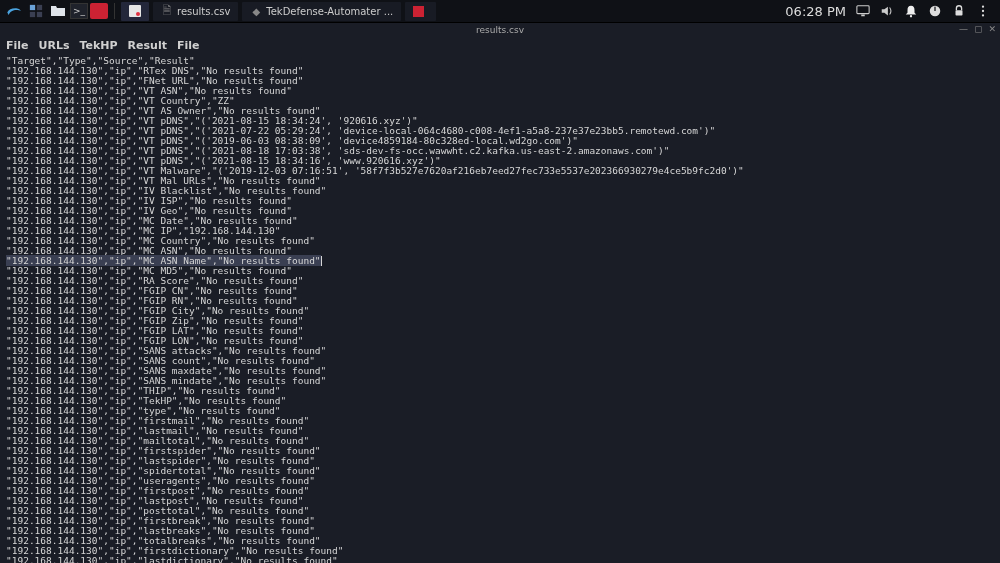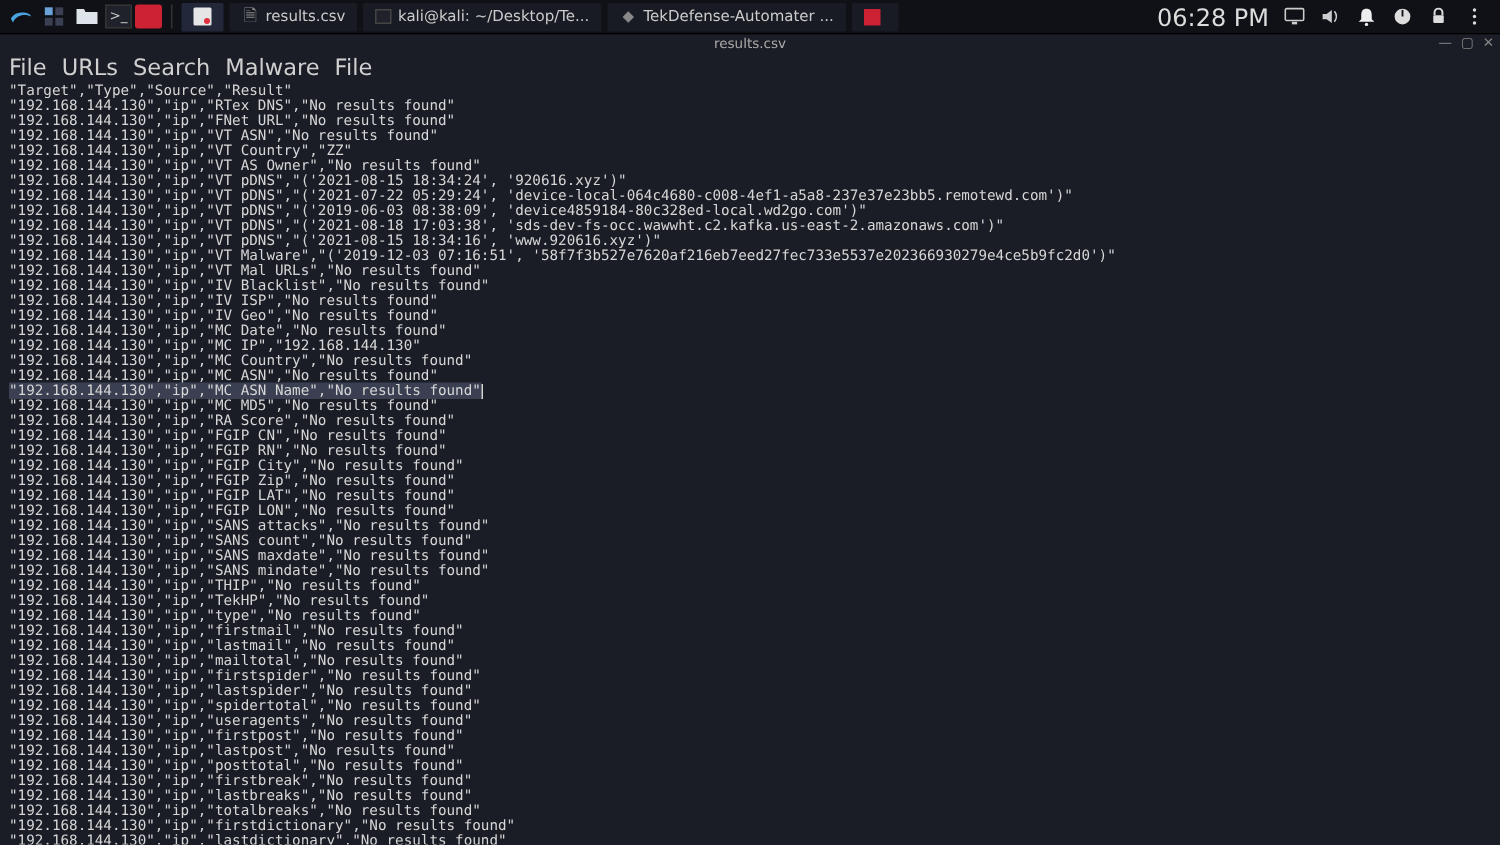--- a/index.html
+++ b/index.html
@@ -86,21 +86,21 @@
     .taskbar-right {
       margin-left: auto;
       display: flex;
       align-items: center;
       gap: 10px;
       color: #ddd;
       padding-right: 6px;
     }
     .tray-icon { width:14px;height:14px; display:flex; align-items:center; justify-content:center; }
     .tray-icon svg { width:14px; height:14px; fill:#ddd; }
-    .clock { font-size: 16px; color:#ddd; }
+    .clock { font-size: 13px; color:#ddd; }
     .window-title-bar {
       height: 13px;
       background: #1a1d26;
       display: flex;
       align-items: center;
       justify-content: center;
       position: relative;
       font-size: 9px;
       color: #aaa;
     }
@@ -114,22 +114,23 @@
       color: #888;
     }
     .window-controls span { cursor: default; }
     .menubar {
       height: 18px;
       background: #1a1d26;
       display: flex;
       align-items: center;
       padding: 0 6px;
       gap: 10px;
-      font-size: 15px;
+      font-size: 11px;
       color: #d0d0d0;
+      font-weight: bold;
     }
     .content {
       padding: 2px 6px;
       font-family: "DejaVu Sans Mono", Consolas, monospace;
       font-size: 9.5px;
       line-height: 10px;
       color: #d6d6d6;
       white-space: pre;
       overflow: hidden;
     }
@@ -172,24 +173,20 @@
     <div class="taskbar-divider"></div>
 
     <div class="task-item active">
       <span class="task-icon doc"></span>
     </div>
     <div class="task-item">
       <span class="task-icon text">🗎</span>
       <span>results.csv</span>
     </div>
     <div class="task-item">
-      <span class="task-icon term"></span>
-      <span>kali@kali: ~/Desktop/Te...</span>
-    </div>
-    <div class="task-item">
       <span class="task-icon cube">◆</span>
       <span>TekDefense-Automater ...</span>
     </div>
     <div class="task-item">
       <span class="task-icon redsq"></span>
       <span></span>
     </div>
   </div>
 
   <div class="taskbar-right">
@@ -239,18 +236,18 @@
   <div class="window-controls">
     <span>—</span>
     <span>▢</span>
     <span>✕</span>
   </div>
 </div>
 
 <div class="menubar">
   <span>File</span>
   <span>URLs</span>
-  <span>Search</span>
-  <span>Malware</span>
+  <span>TekHP</span>
+  <span>Result</span>
   <span>File</span>
 </div>
 
 <div class="content" id="content"><div>"Target","Type","Source","Result"</div><div>"192.168.144.130","ip","RTex DNS","No results found"</div><div>"192.168.144.130","ip","FNet URL","No results found"</div><div>"192.168.144.130","ip","VT ASN","No results found"</div><div>"192.168.144.130","ip","VT Country","ZZ"</div><div>"192.168.144.130","ip","VT AS Owner","No results found"</div><div>"192.168.144.130","ip","VT pDNS","('2021-08-15 18:34:24', '920616.xyz')"</div><div>"192.168.144.130","ip","VT pDNS","('2021-07-22 05:29:24', 'device-local-064c4680-c008-4ef1-a5a8-237e37e23bb5.remotewd.com')"</div><div>"192.168.144.130","ip","VT pDNS","('2019-06-03 08:38:09', 'device4859184-80c328ed-local.wd2go.com')"</div><div>"192.168.144.130","ip","VT pDNS","('2021-08-18 17:03:38', 'sds-dev-fs-occ.wawwht.c2.kafka.us-east-2.amazonaws.com')"</div><div>"192.168.144.130","ip","VT pDNS","('2021-08-15 18:34:16', 'www.920616.xyz')"</div><div>"192.168.144.130","ip","VT Malware","('2019-12-03 07:16:51', '58f7f3b527e7620af216eb7eed27fec733e5537e202366930279e4ce5b9fc2d0')"</div><div>"192.168.144.130","ip","VT Mal URLs","No results found"</div><div>"192.168.144.130","ip","IV Blacklist","No results found"</div><div>"192.168.144.130","ip","IV ISP","No results found"</div><div>"192.168.144.130","ip","IV Geo","No results found"</div><div>"192.168.144.130","ip","MC Date","No results found"</div><div>"192.168.144.130","ip","MC IP","192.168.144.130"</div><div>"192.168.144.130","ip","MC Country","No results found"</div><div>"192.168.144.130","ip","MC ASN","No results found"</div><div><span class="highlight">"192.168.144.130","ip","MC ASN Name","No results found"</span><span class="cursor-bar"></span></div><div>"192.168.144.130","ip","MC MD5","No results found"</div><div>"192.168.144.130","ip","RA Score","No results found"</div><div>"192.168.144.130","ip","FGIP CN","No results found"</div><div>"192.168.144.130","ip","FGIP RN","No results found"</div><div>"192.168.144.130","ip","FGIP City","No results found"</div><div>"192.168.144.130","ip","FGIP Zip","No results found"</div><div>"192.168.144.130","ip","FGIP LAT","No results found"</div><div>"192.168.144.130","ip","FGIP LON","No results found"</div><div>"192.168.144.130","ip","SANS attacks","No results found"</div><div>"192.168.144.130","ip","SANS count","No results found"</div><div>"192.168.144.130","ip","SANS maxdate","No results found"</div><div>"192.168.144.130","ip","SANS mindate","No results found"</div><div>"192.168.144.130","ip","THIP","No results found"</div><div>"192.168.144.130","ip","TekHP","No results found"</div><div>"192.168.144.130","ip","type","No results found"</div><div>"192.168.144.130","ip","firstmail","No results found"</div><div>"192.168.144.130","ip","lastmail","No results found"</div><div>"192.168.144.130","ip","mailtotal","No results found"</div><div>"192.168.144.130","ip","firstspider","No results found"</div><div>"192.168.144.130","ip","lastspider","No results found"</div><div>"192.168.144.130","ip","spidertotal","No results found"</div><div>"192.168.144.130","ip","useragents","No results found"</div><div>"192.168.144.130","ip","firstpost","No results found"</div><div>"192.168.144.130","ip","lastpost","No results found"</div><div>"192.168.144.130","ip","posttotal","No results found"</div><div>"192.168.144.130","ip","firstbreak","No results found"</div><div>"192.168.144.130","ip","lastbreaks","No results found"</div><div>"192.168.144.130","ip","totalbreaks","No results found"</div><div>"192.168.144.130","ip","firstdictionary","No results found"</div><div>"192.168.144.130","ip","lastdictionary","No results found"</div></div>
 
 </body></html>

